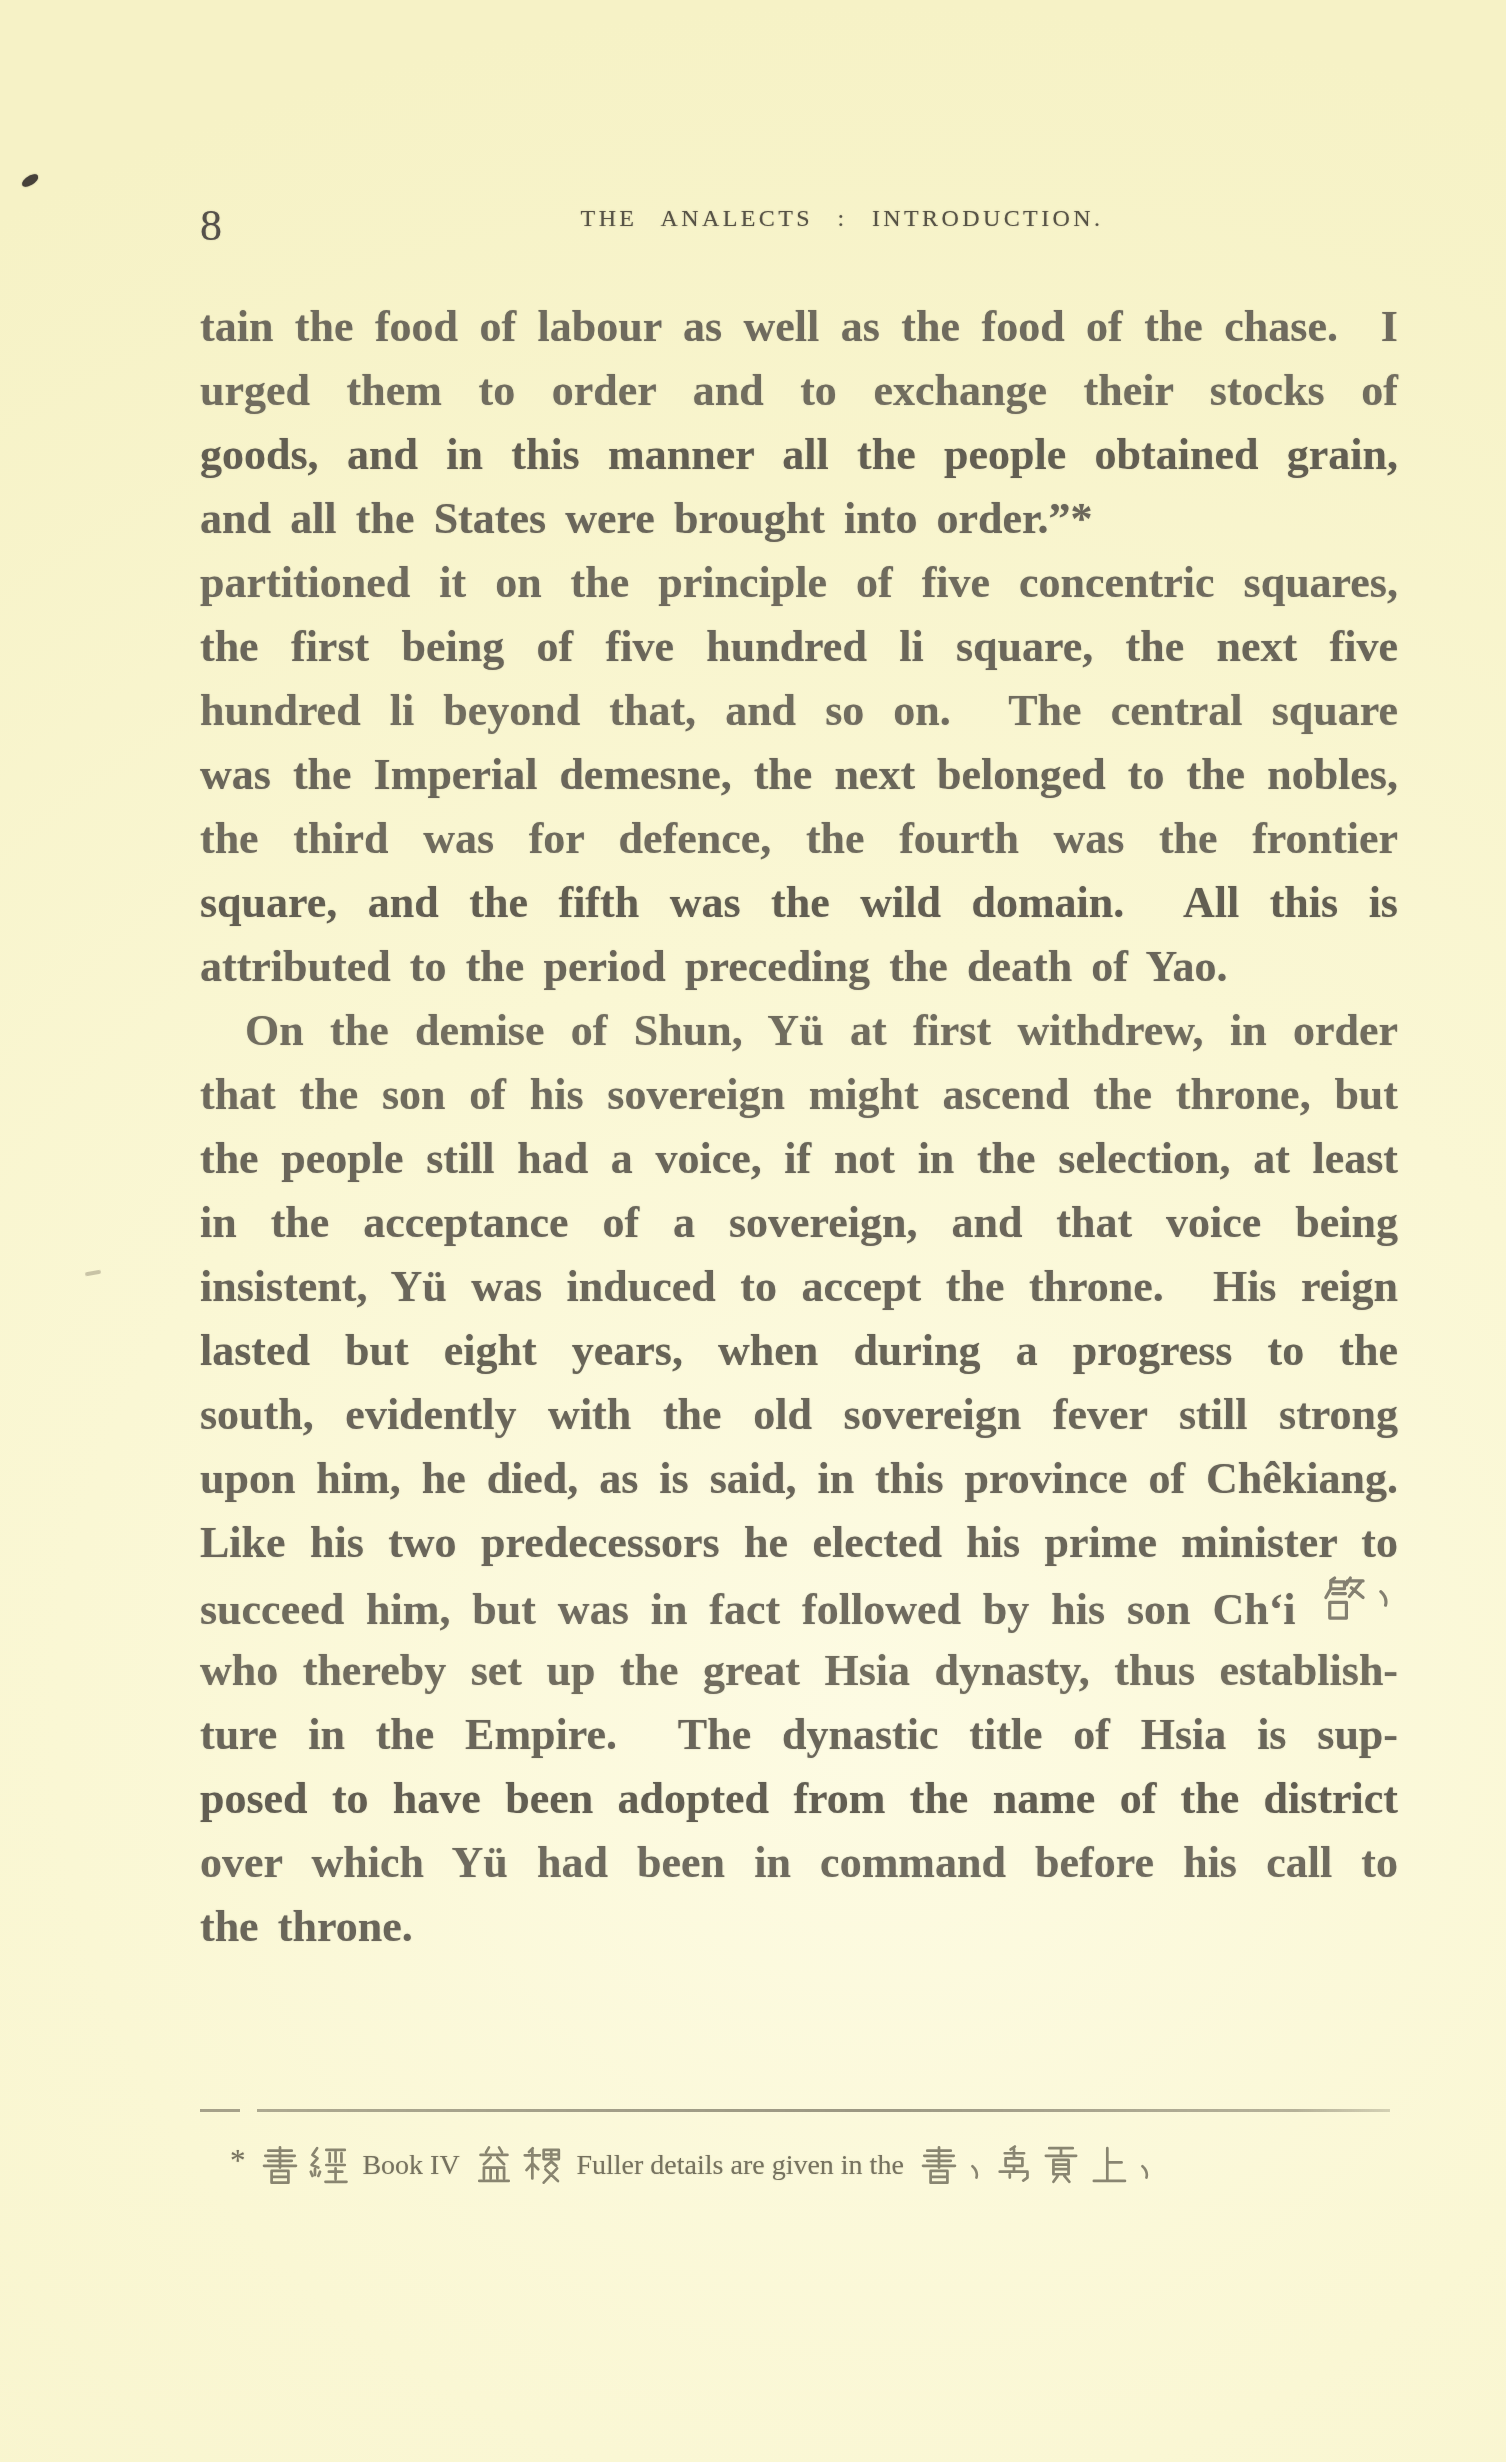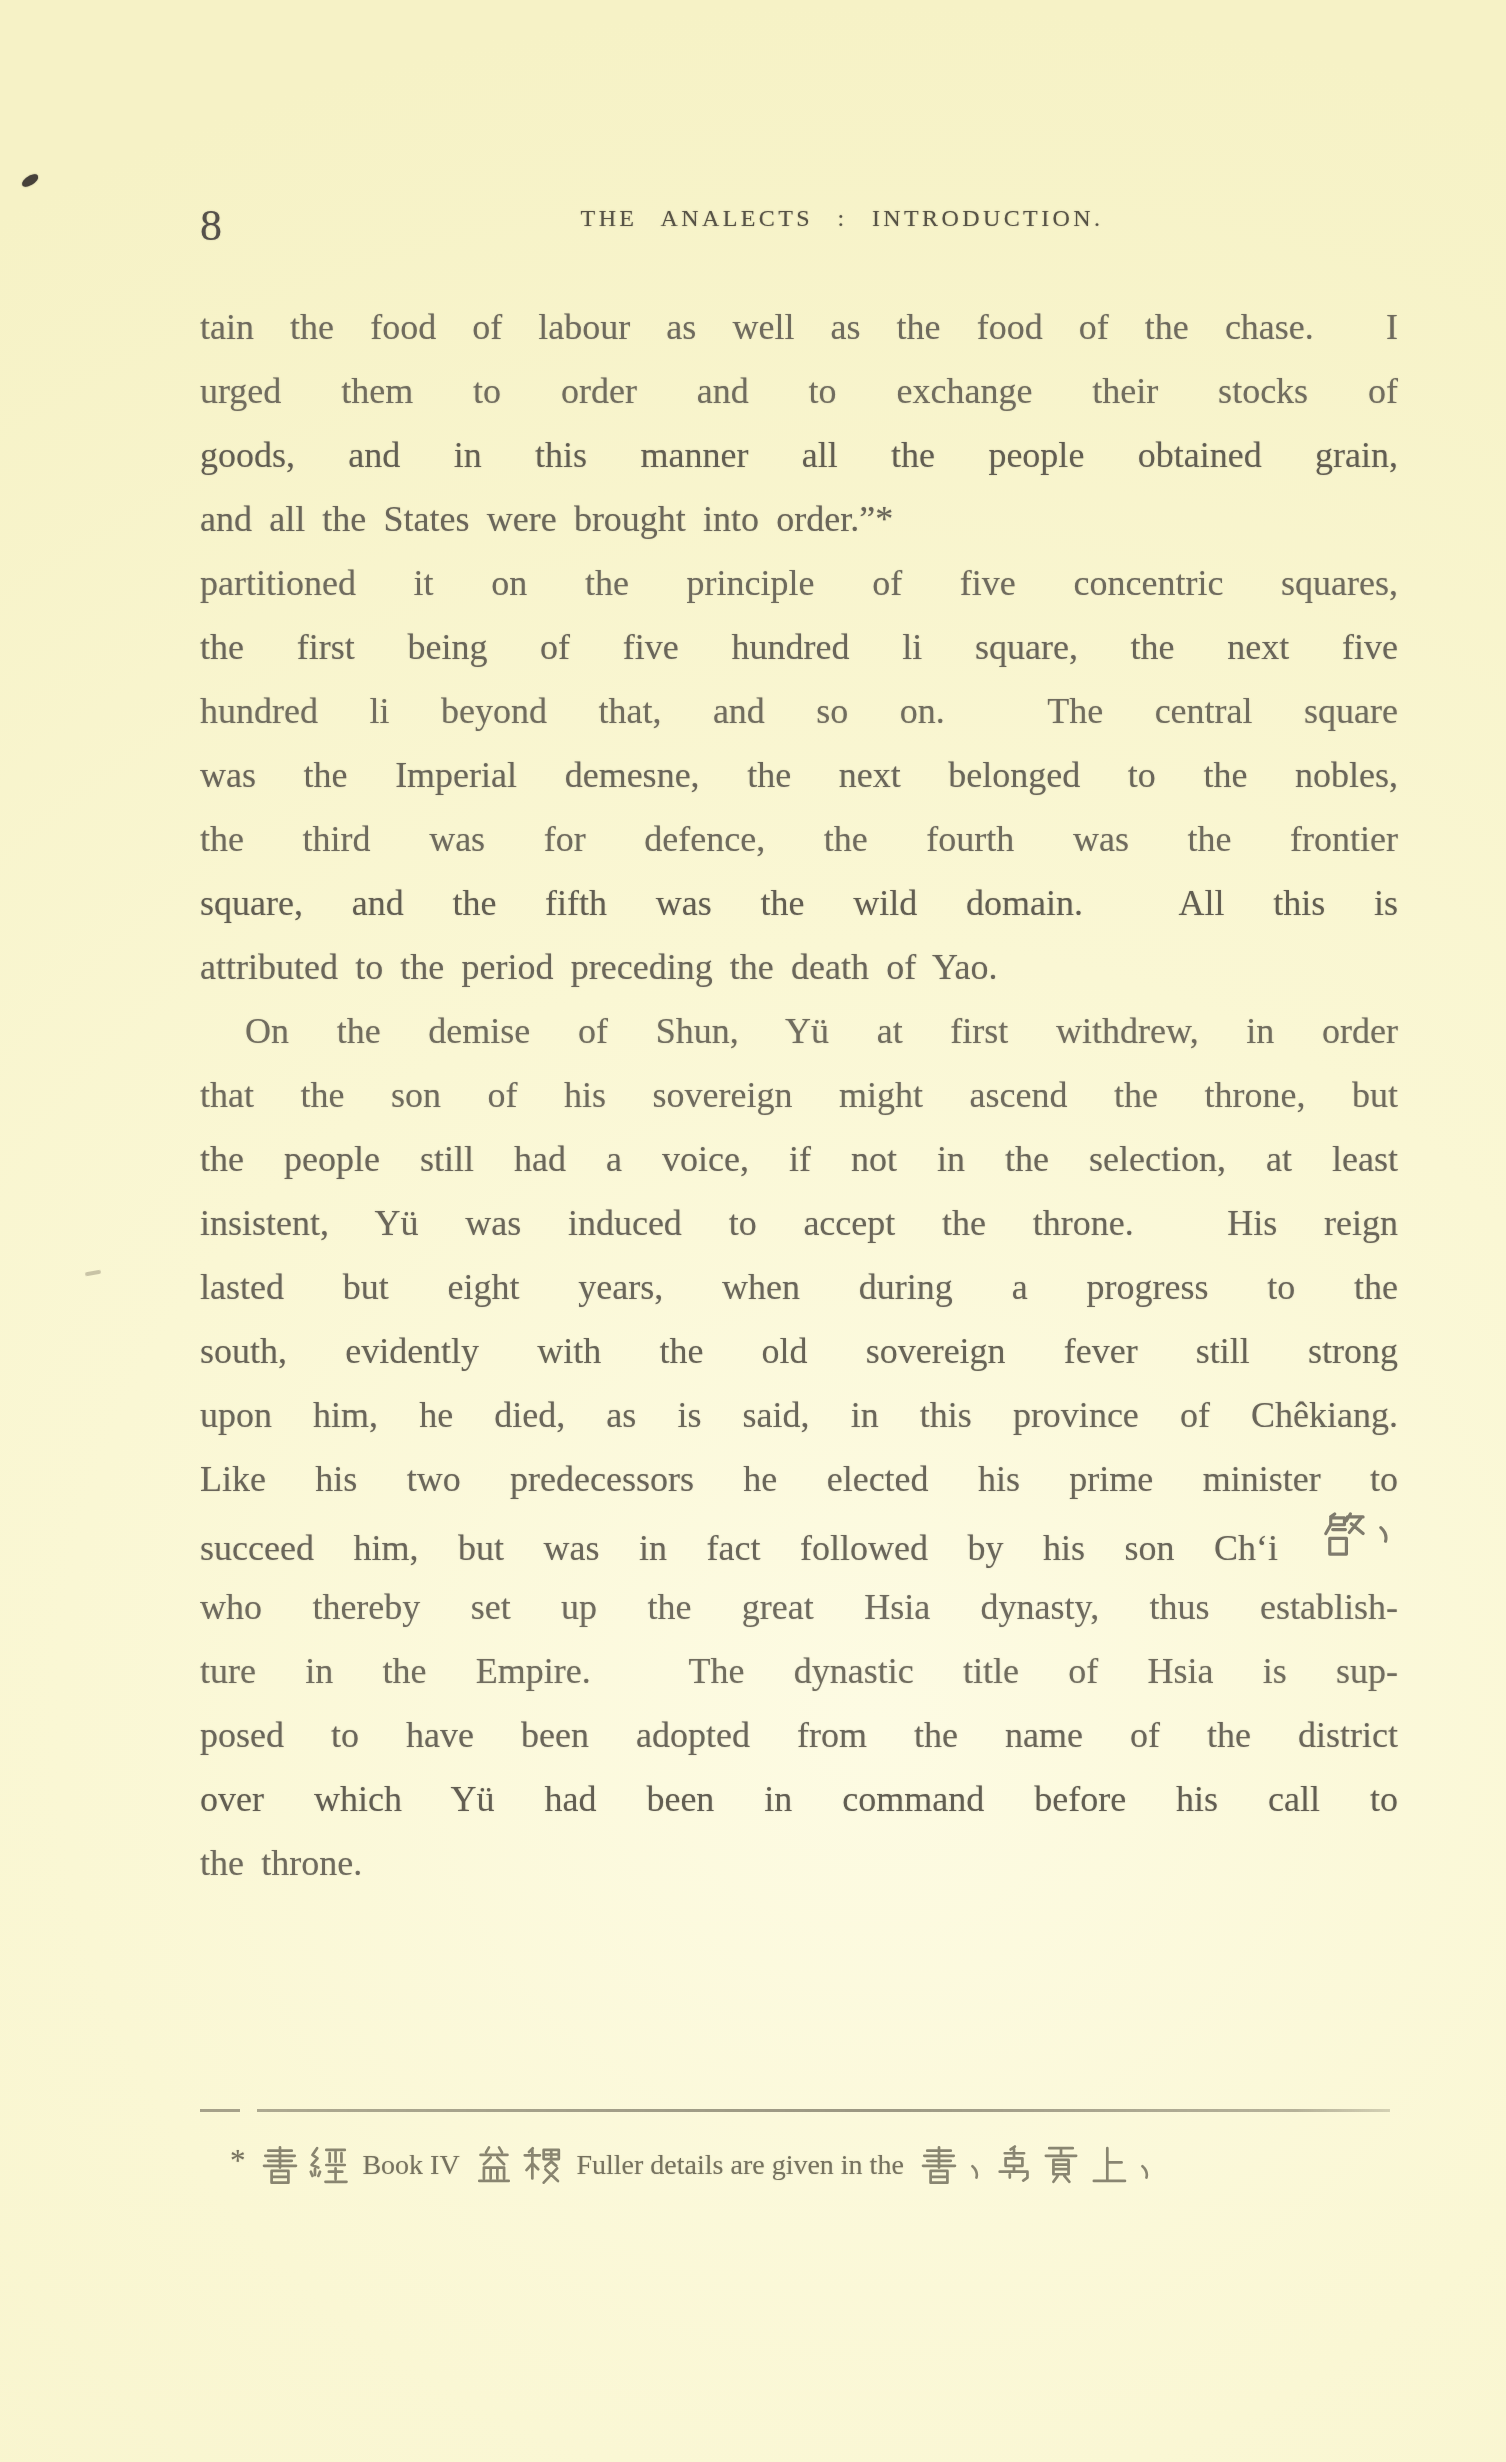--- a/index.html
+++ b/index.html
@@ -20,22 +20,23 @@
   .running-header{
     position:absolute;left:202px;top:205px;width:1198px;
     text-align:center;padding-left:82px;box-sizing:border-box;
     font-size:24px;letter-spacing:3.4px;word-spacing:15px;
     color:#575346;
     text-shadow:0 0 1.4px rgba(87,83,70,.5);
     white-space:nowrap;
   }
   .body-text{
     position:absolute;left:200px;top:295px;width:1198px;
-    font-size:36px;line-height:64px;
+    font-size:44px;line-height:64px;
     text-shadow:0 0 1.4px rgba(106,102,90,.42);
+    font-weight:bold;
   }
   .line{height:64px;white-space:nowrap;word-spacing:8.2px;}
   .line.j{
     text-align:justify;text-align-last:justify;
     white-space:normal;
   }
   .line.ind{padding-left:45px;}
   .line:nth-child(4n+1){opacity:.96;}
   .line:nth-child(5n+2){color:#716d5f;}
   .line:nth-child(7n+3){color:#625e52;}
@@ -99,20 +100,21 @@
     <div class="line j"><span>partitioned it on the principle of five concentric squares,</span></div>
     <div class="line j"><span>the first being of five hundred li square, the next five</span></div>
     <div class="line j"><span>hundred li beyond that, and so on.&nbsp; The central square</span></div>
     <div class="line j"><span>was the Imperial demesne, the next belonged to the nobles,</span></div>
     <div class="line j"><span>the third was for defence, the fourth was the frontier</span></div>
     <div class="line j"><span>square, and the fifth was the wild domain.&nbsp; All this is</span></div>
     <div class="line"><span>attributed to the period preceding the death of Yao.</span></div>
     <div class="line j ind"><span>On the demise of Shun, Yü at first withdrew, in order</span></div>
     <div class="line j"><span>that the son of his sovereign might ascend the throne, but</span></div>
     <div class="line j"><span>the people still had a voice, if not in the selection, at least</span></div>
+    <div class="line j"><span>in the acceptance of a sovereign, and that voice being</span></div>
     <div class="line j"><span>insistent, Yü was induced to accept the throne.&nbsp; His reign</span></div>
     <div class="line j"><span>lasted but eight years, when during a progress to the</span></div>
     <div class="line j"><span>south, evidently with the old sovereign fever still strong</span></div>
     <div class="line j"><span>upon him, he died, as is said, in this province of Chêkiang.</span></div>
     <div class="line j"><span>Like his two predecessors he elected his prime minister to</span></div>
     <div class="line j">
       <span>succeed him, but was in fact followed by his son Ch‘i</span>
       <span class="cjk-group" aria-label="啟、">
         <svg class="hz" viewBox="0 0 100 100">
             <path d="M34 6 L26 12 M26 14 H54 V28 H26 Z M26 28 L16 46 M30 38 H56 M66 6 L58 20 M60 12 H92 M88 14 L64 44 M68 26 L92 46 M24 56 H58 V88 H24 Z"></path>

